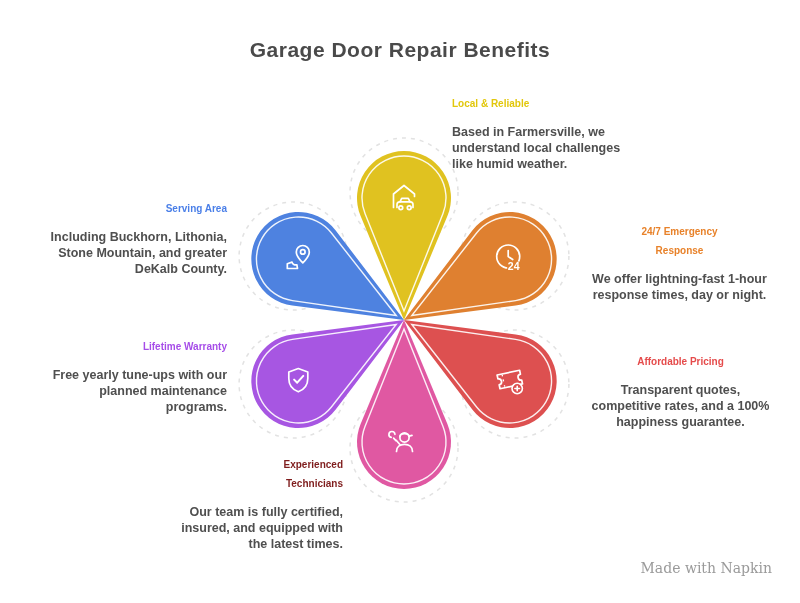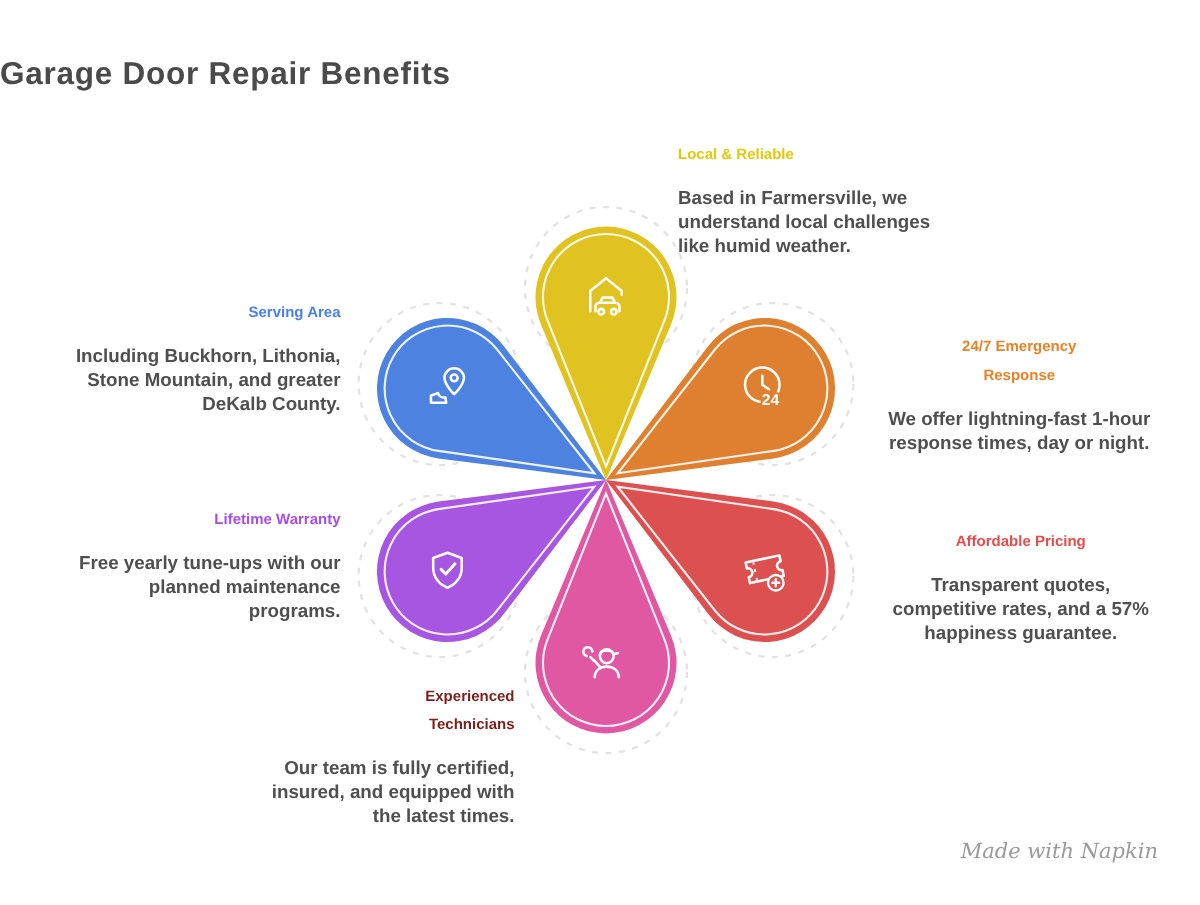--- a/index.html
+++ b/index.html
@@ -1,33 +1,33 @@
 <!DOCTYPE html>
 <html><head>
 <meta charset="utf-8">
 <style>
   html,body{margin:0;padding:0;background:#fff;}
   .canvas{position:relative;width:800px;height:603px;background:#ffffff;overflow:hidden;
           font-family:"Liberation Sans",sans-serif;}
-  .title{position:absolute;top:38px;left:0;width:800px;margin:0;
+  .title{position:absolute;top:38px;left:0;width:800px;text-align:center;margin:0;
          font-size:21px;font-weight:700;color:#4a4a4a;letter-spacing:.5px;}
   svg.flower{position:absolute;left:0;top:0;width:800px;height:603px;}
   .section{position:absolute;width:215px;}
   .section .heading{font-size:10px;font-weight:700;line-height:19px;margin:0 0 11px 0;
                     white-space:pre-line;}
   .section .body{font-size:12.5px;font-weight:600;line-height:16px;color:#4f4f4f;
                  white-space:pre-line;}
   .sec-local{left:452px;top:94px;text-align:left;}
   .sec-emergency{left:572px;top:222px;text-align:center;}
   .sec-affordable{left:573px;top:352px;text-align:center;}
   .sec-technicians{right:457px;top:455px;text-align:right;}
   .sec-warranty{right:573px;top:337px;text-align:right;}
   .sec-serving{right:573px;top:199px;text-align:right;}
   .watermark{position:absolute;right:28px;top:560px;font-family:"DejaVu Serif",serif;
-             font-style:italic;font-size:14px;color:#9a9a9a;}
+             font-size:14px;color:#9a9a9a;}
 </style>
 </head>
 <body>
 
 <div class="canvas">
 
   <h1 class="title">Garage Door Repair Benefits</h1>
 
   <svg class="flower" viewBox="0 0 800 603">
     <defs>
@@ -129,21 +129,21 @@
   </div>
   <div class="section sec-emergency">
     <div class="heading" style="color: rgb(232, 130, 42);">24/7 Emergency
 Response</div>
     <div class="body">We offer lightning-fast 1-hour
 response times, day or night.</div>
   </div>
   <div class="section sec-affordable">
     <div class="heading" style="color: rgb(229, 75, 75);">Affordable Pricing</div>
     <div class="body">Transparent quotes,
-competitive rates, and a 57%
+competitive rates, and a 100%
 happiness guarantee.</div>
   </div>
   <div class="section sec-technicians">
     <div class="heading" style="color: #7f1d1d;">Experienced
 Technicians</div>
     <div class="body">Our team is fully certified,
 insured, and equipped with
 the latest times.</div>
   </div>
   <div class="section sec-warranty">

